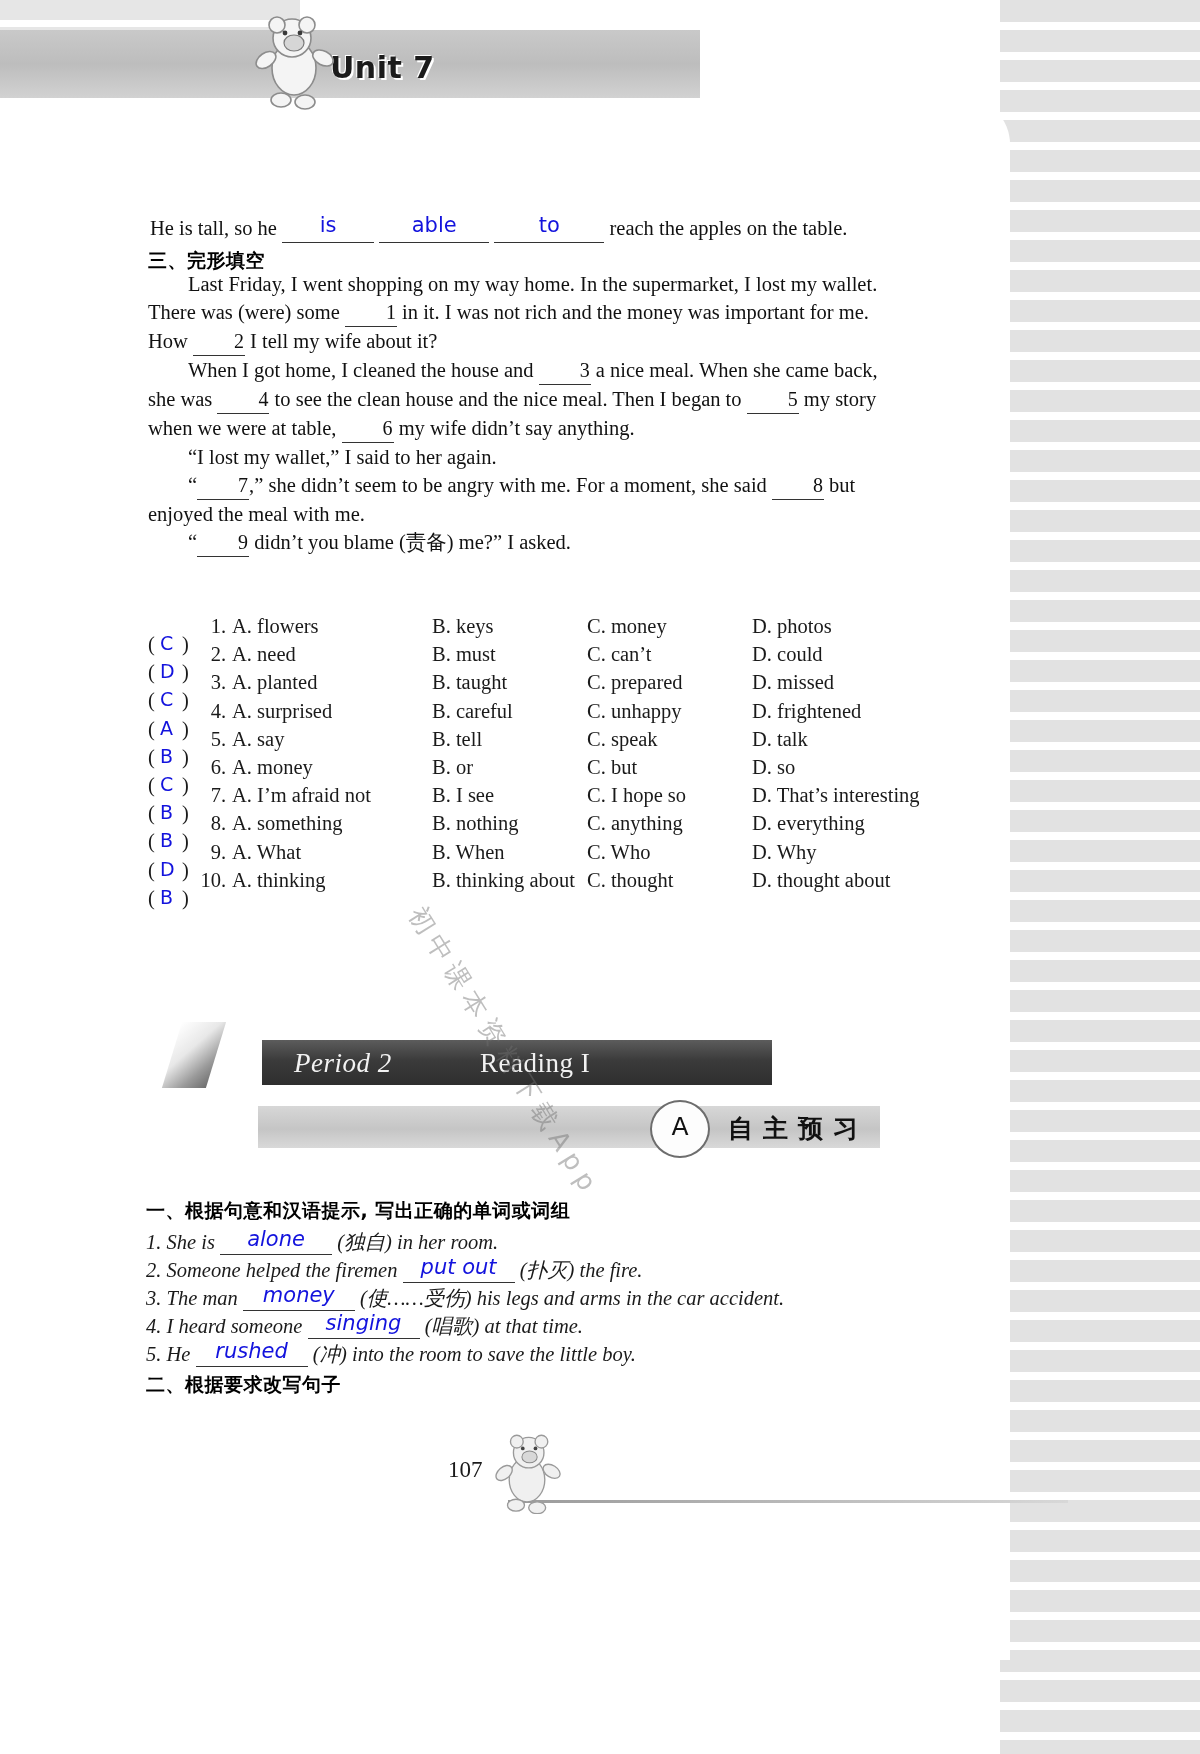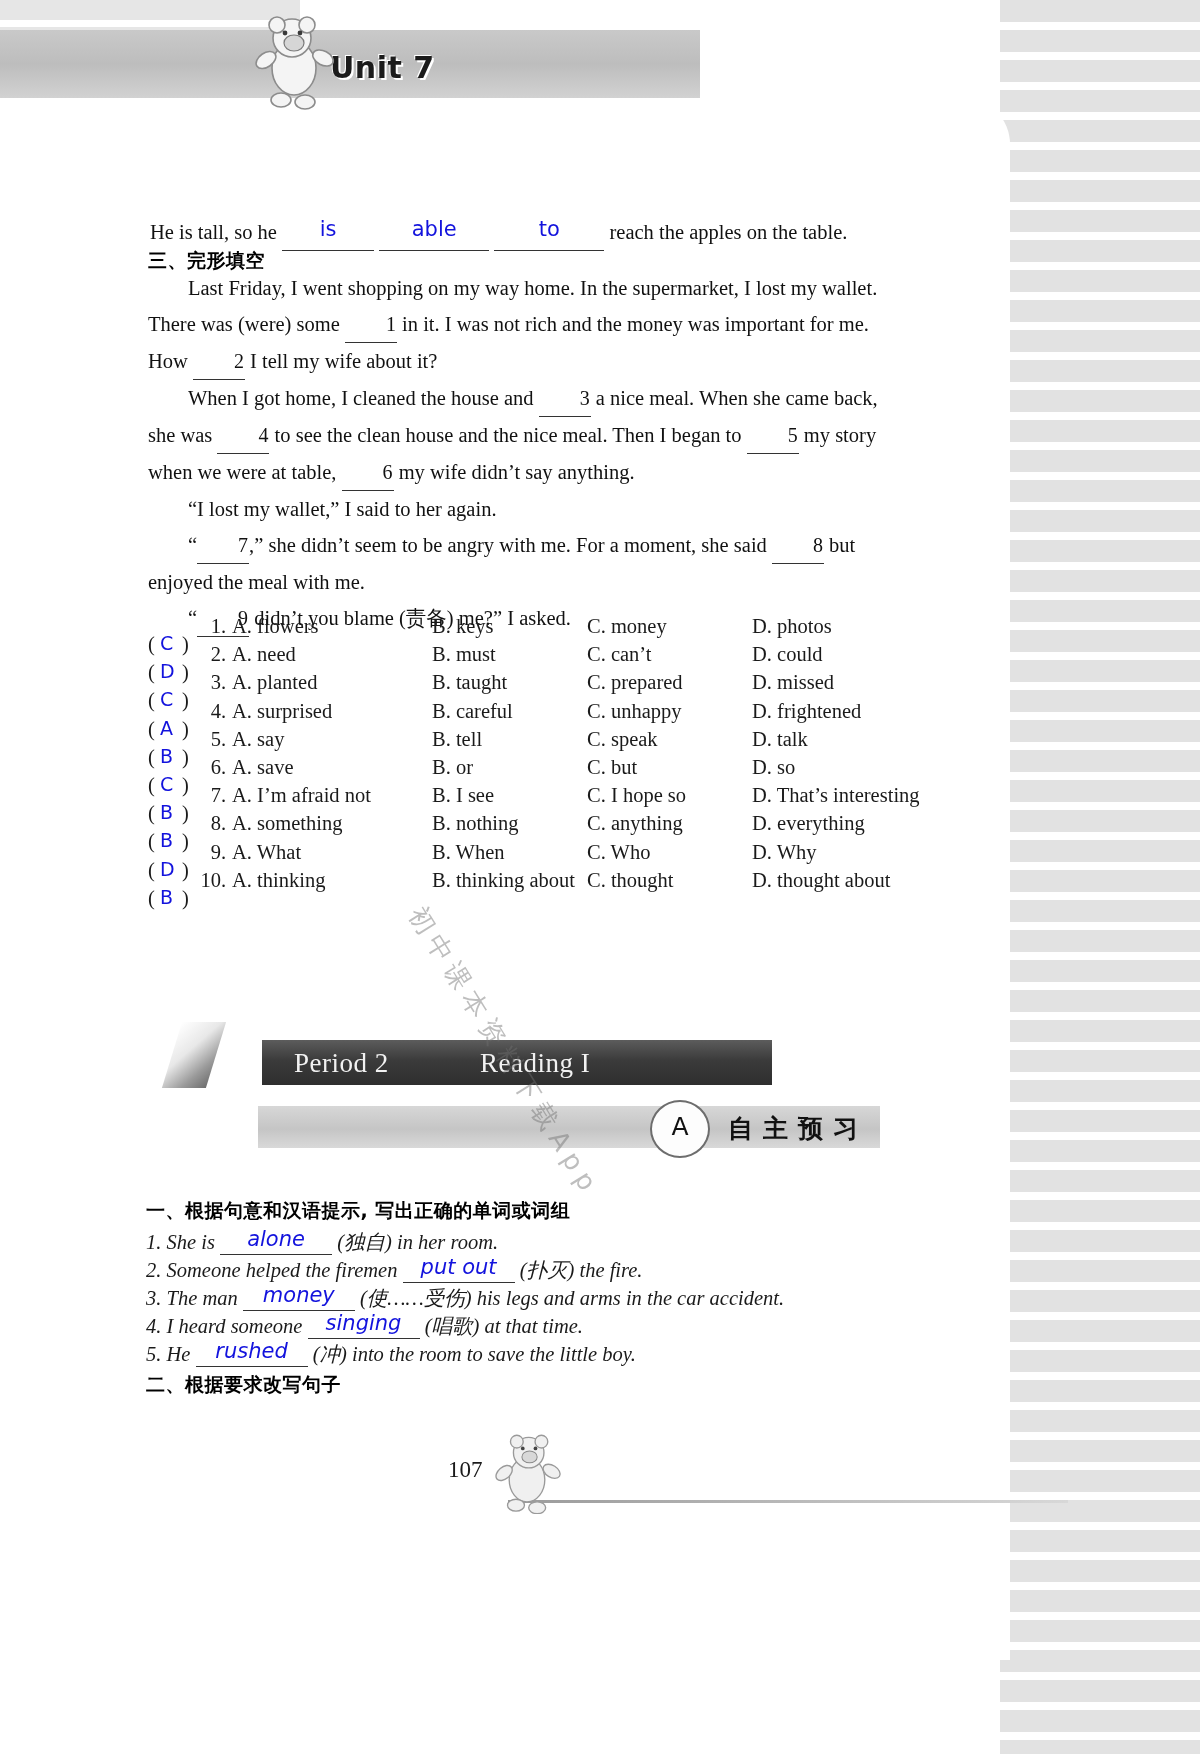--- a/index.html
+++ b/index.html
@@ -54,21 +54,21 @@
   
   .bear{position:absolute;z-index:6;}
   .bear svg{display:block;}
 
   
   #content{
     position:absolute;left:0;top:0;width:1010px;height:1754px;z-index:4;
   }
   .txt{
     font-family:"Liberation Serif", serif;
-    font-size:20.5px;line-height:36px;color:#111;
+    font-size:20.5px;line-height:28px;color:#111;
   }
   .cn-head{
     font-family:"DejaVu Sans", sans-serif;
     font-weight:bold;font-size:19px;color:#000;letter-spacing:0.5px;
   }
   .hw{  
     font-family:"DejaVu Sans", sans-serif;
     color:#1313dd;font-size:21px;font-weight:500;
   }
   .blank{
@@ -110,21 +110,21 @@
   
   #period-banner{
     position:absolute;left:262px;top:1040px;width:510px;height:45px;
     background:linear-gradient(to bottom,#5c5c5c,#3b3b3b 45%,#2e2e2e);
     z-index:5;
   }
   #period-banner .pb-text{
     position:absolute;top:8px;color:#f2f2f2;
     font-family:"Liberation Serif",serif;font-size:27px;letter-spacing:0.5px;
   }
-  #period-label{left:32px;}
+  #period-label{left:32px;font-style:italic;}
   #reading-label{left:218px;}
   #period-fold{
     position:absolute;left:172px;top:1022px;width:44px;height:66px;
     background:linear-gradient(130deg,#ffffff 0%,#e8e8e8 40%,#9a9a9a 75%,#6e6e6e 100%);
     transform:skewX(-17deg);z-index:6;
   }
 
   
   #az-bar{
     position:absolute;left:258px;top:1106px;width:622px;height:42px;
@@ -283,21 +283,21 @@
       <span class="optC">C. speak</span>
       <span class="optD">D. talk</span>
     </div>
     <div class="choice-row">
       <span class="paren">
           <span class="pl">(</span>
           <span class="ans">C</span>
           <span class="pr">)</span>
         </span>
       <span class="qn">6.</span>
-      <span class="optA">A. save</span>
+      <span class="optA">A. money</span>
       <span class="optB">B. or</span>
       <span class="optC">C. but</span>
       <span class="optD">D. so</span>
     </div>
     <div class="choice-row">
       <span class="paren">
           <span class="pl">(</span>
           <span class="ans">B</span>
           <span class="pr">)</span>
         </span>

